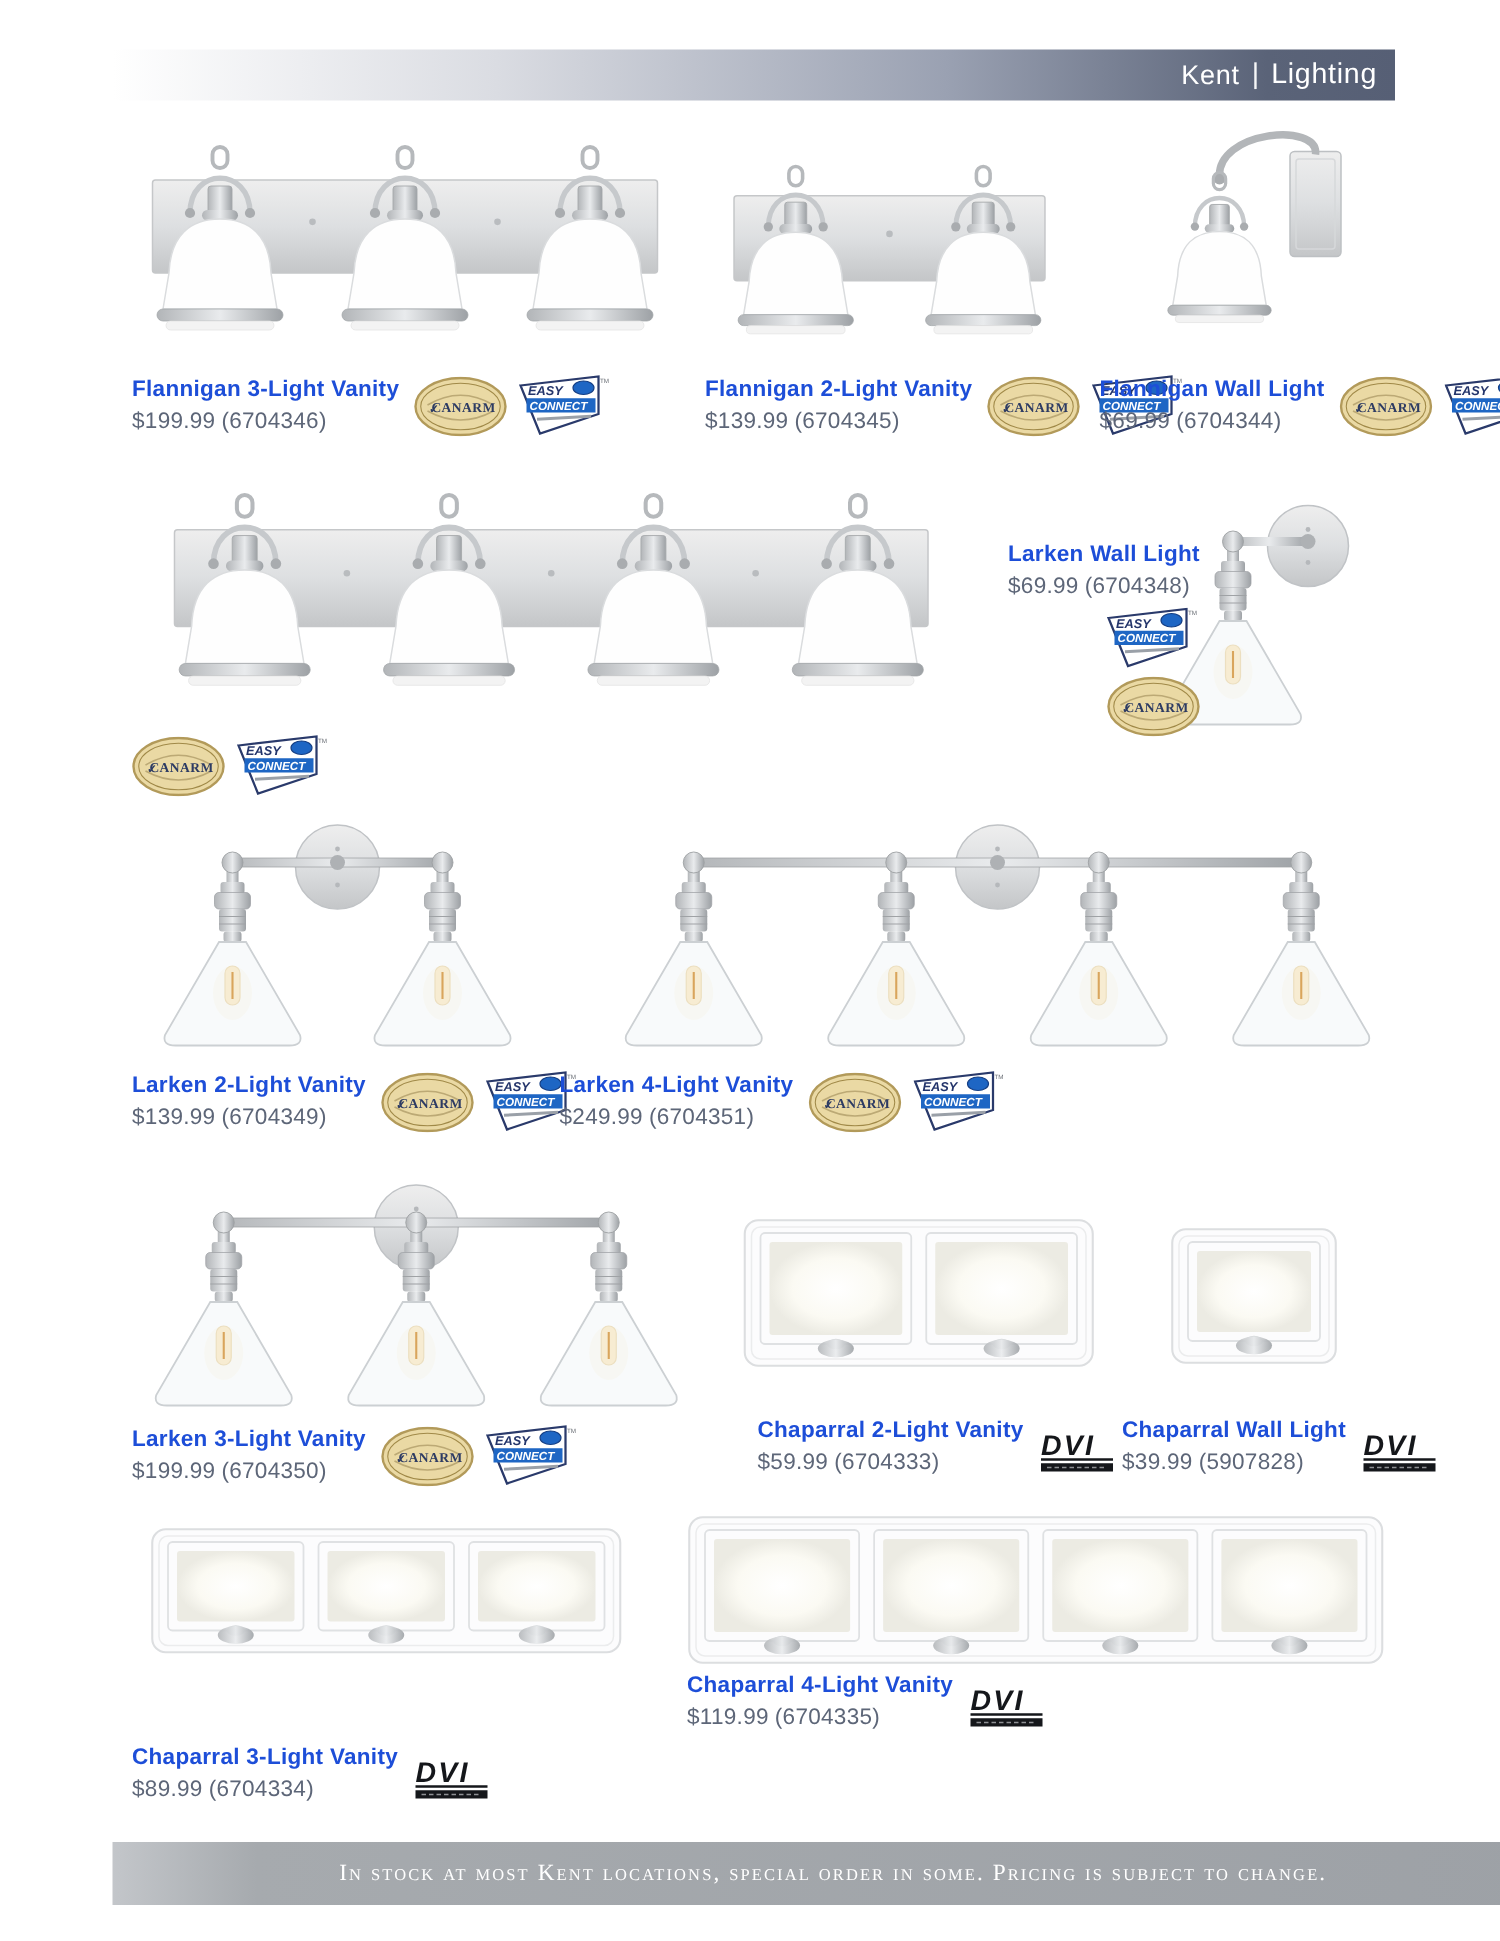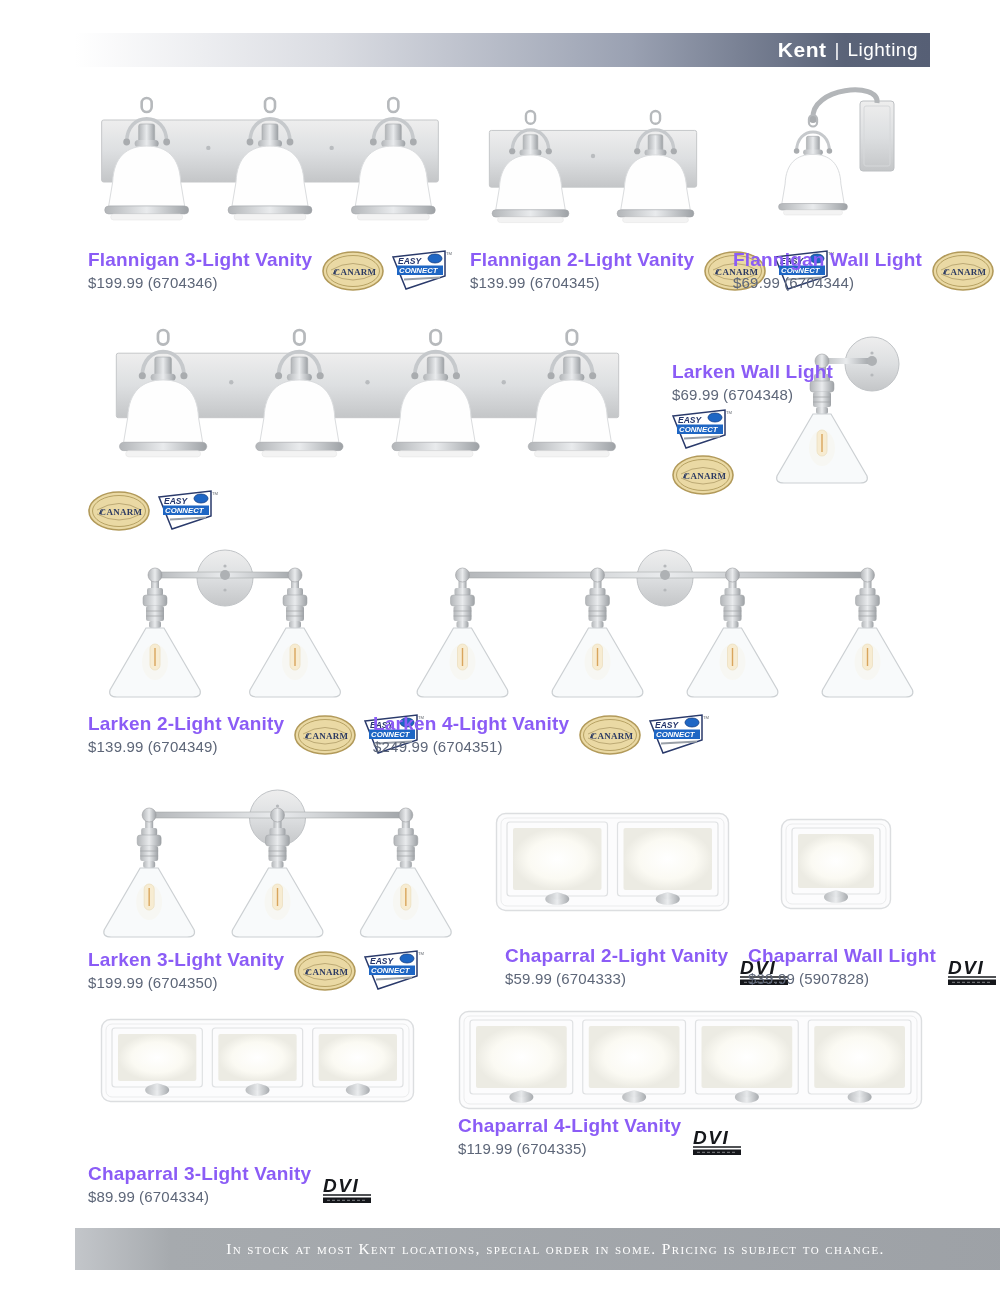--- a/index.html
+++ b/index.html
@@ -3,47 +3,47 @@
 <meta charset="utf-8">
 <style>
   html,body{margin:0;padding:0;background:#fff;}
   body{width:1000px;height:1294px;position:relative;font-family:"Liberation Sans",sans-serif;overflow:hidden;}
   .page{position:absolute;inset:0;background:#fff;}
 
   
   .header{position:absolute;left:75px;top:33px;width:855px;height:34px;
     background:linear-gradient(to right,#ffffff 0%,#dadce2 30%,#9aa1b2 65%,#5a6378 90%,#565f75 100%);
     display:flex;align-items:center;justify-content:flex-end;padding-right:12px;box-sizing:border-box;color:#fff;}
-  .brand{font-size:21px;font-weight:bold;letter-spacing:.5px;}
+  .brand{font-size:18px;font-weight:normal;letter-spacing:.5px;}
   .hdr-sep{font-size:19px;font-weight:300;margin:0 8px;opacity:.95;}
   .section{font-size:19px;font-weight:300;letter-spacing:.5px;}
 
   
   .footer{position:absolute;left:75px;top:1228px;width:961px;height:42px;
     background:linear-gradient(to right,#c3c6ca 0%,#a6aaae 10%,#9da1a6 100%);
     display:flex;align-items:center;justify-content:center;color:#fff;}
   .notice{font-family:"Liberation Serif",serif;font-variant:small-caps;font-size:15.5px;letter-spacing:1.4px;}
   .pagenum{position:absolute;right:14px;top:8px;font-family:"Liberation Serif",serif;font-size:20px;color:#fff;}
 
   
   .pimg{position:absolute;}
   .pimg svg{display:block;}
 
   
   .caption{position:absolute;display:flex;gap:10px;align-items:center;}
   .caption.top{align-items:flex-start;}
   .caption.bottom{align-items:flex-end;}
   .cap-text{display:flex;flex-direction:column;}
-  .prod-name{font-size:19px;font-weight:bold;color:#8b5cf6;letter-spacing:.2px;line-height:1.1;white-space:nowrap;}
+  .prod-name{font-size:15px;font-weight:bold;color:#1d4ed8;letter-spacing:.2px;line-height:1.1;white-space:nowrap;}
   .prod-price{font-size:15px;color:#5d6678;margin-top:3px;letter-spacing:.2px;white-space:nowrap;}
   .prod-price .sku{margin-left:4px;}
   .badges-row{display:flex;gap:8px;align-items:center;}
   .badges-col{display:flex;flex-direction:column;gap:5px;align-items:flex-start;margin-top:6px;}
   .badge{display:inline-block;line-height:0;}
-  .stacked{flex-direction:column;align-items:flex-start;gap:0;}
+  .stacked{flex-direction:column;align-items:flex-end;gap:0;}
 </style>
 </head>
 <body>
 
 <div class="page">
 
   <div class="header">
     <span class="brand">Kent</span>
     <span class="hdr-sep">|</span>
     <span class="section">Lighting</span>

